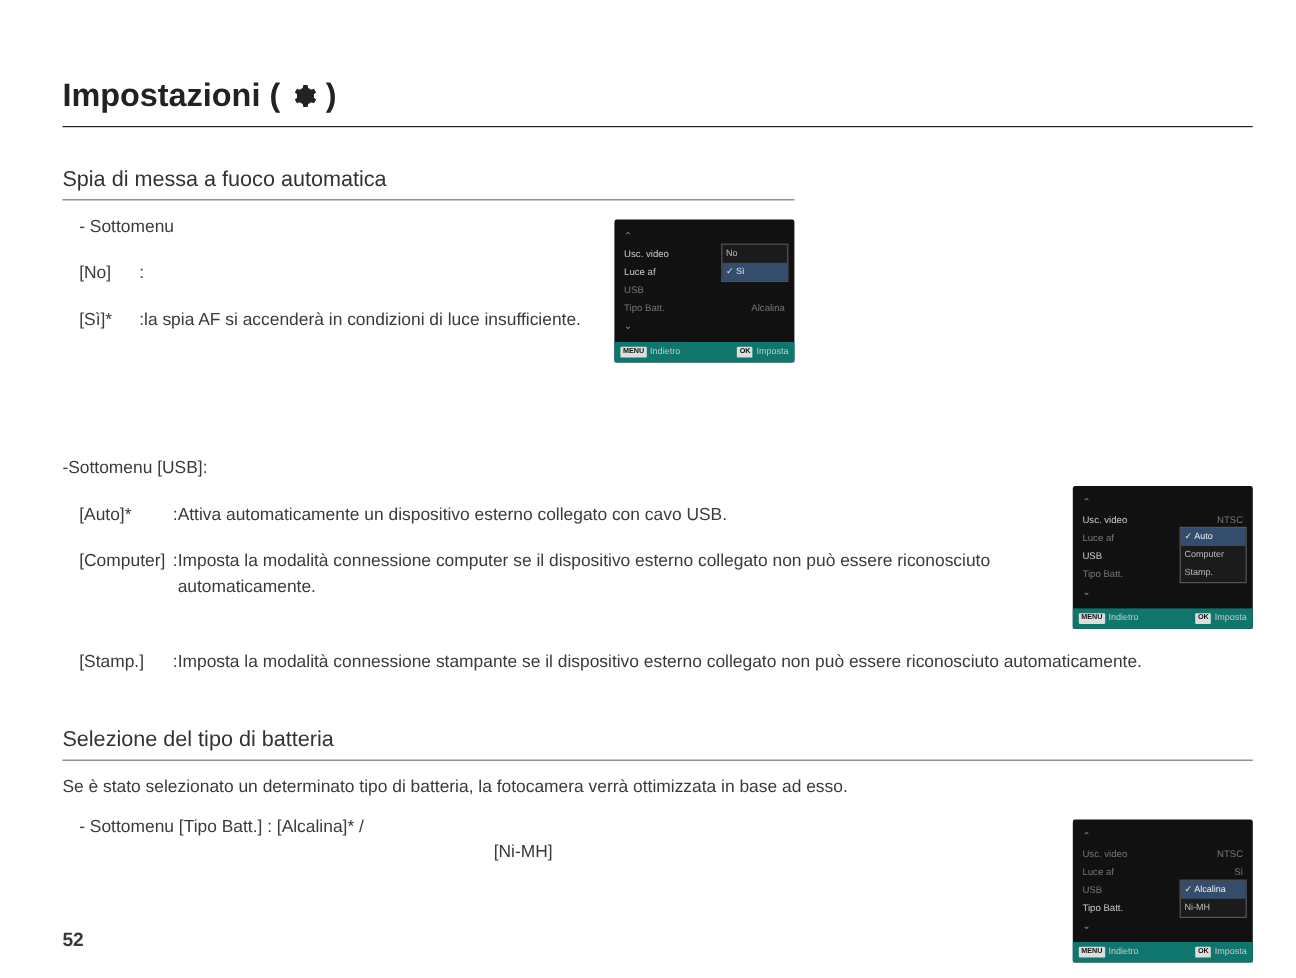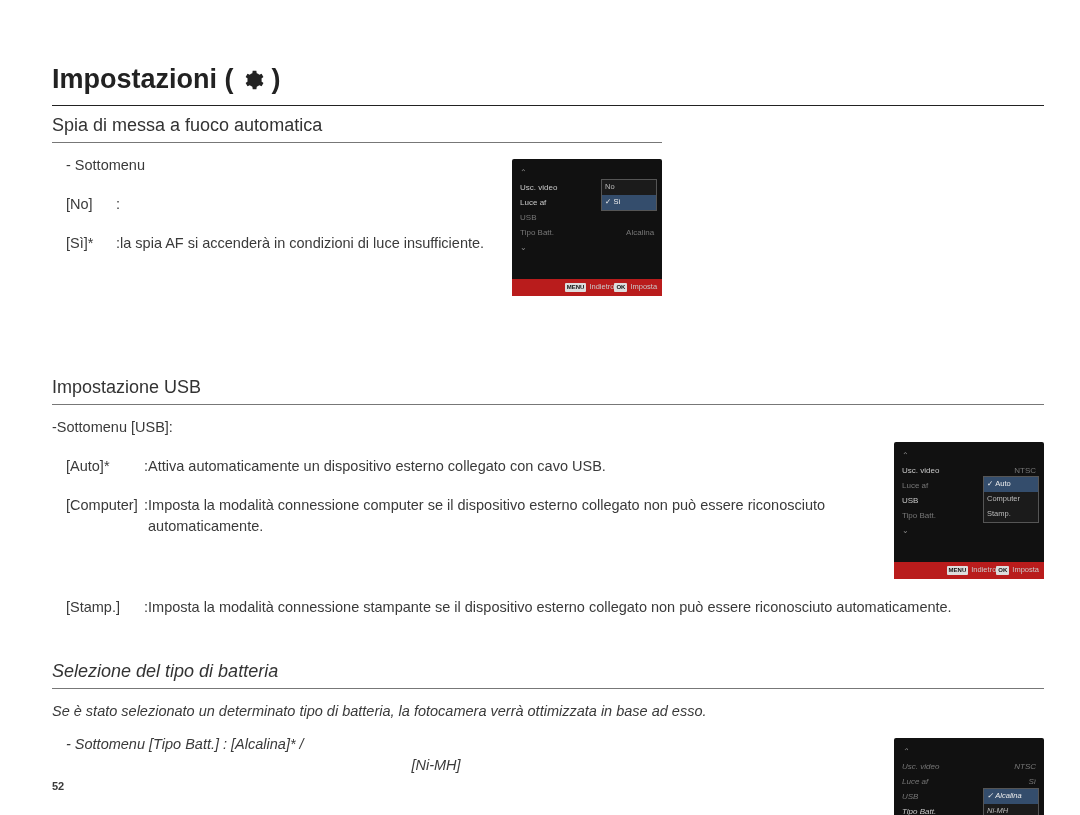--- a/index.html
+++ b/index.html
@@ -15,21 +15,21 @@
   }
   .page-title {
     font-size: 27px;
     font-weight: bold;
     color: #222;
     display: flex;
     align-items: center;
     gap: 8px;
     border-bottom: 1.5px solid #222;
     padding-bottom: 6px;
-    margin-bottom: 6px;
+    margin-bottom: 30px;
   }
   .gear-icon svg { display: block; }
   .columns {
     display: flex;
     gap: 38px;
     align-items: flex-start;
     flex-direction: column;
   }
   .col { flex: 1 1 0; }
   .subsection { margin-bottom: 40px; }
@@ -87,39 +87,39 @@
     font-size: 7.5px;
     padding: 2px 3px;
     color: #bbb;
     display:flex; align-items:center; gap:2px;
   }
   .screenshot .popup .sel {
     background: #344d6c;
     color: #eee;
   }
   .screenshot .botbar {
-    background: #b91c1c;
-    display: flex;
-    justify-content: flex-end;
+    background: #0f766e;
+    display: flex;
+    justify-content: space-between;
     align-items: center;
     font-size: 7.5px;
     padding: 3px 5px;
-    margin-top: 20px;
+    margin-top: 2px;
   }
   .screenshot .btnlbl { display:flex; align-items:center; gap:3px; }
   .screenshot .keybox {
     background:#ddd; color:#111; font-size:6px; padding:0 2px; border-radius:1px; font-weight:bold;
   }
   .chev { color:#888; font-size:8px; }
   .footer {
     position: absolute;
     left: 52px;
     bottom: 20px;
     font-weight: bold;
-    font-size: 11px;
+    font-size: 16px;
   }
 </style>
 </head>
 <body>
 
 <h1 class="page-title">
   <span>Impostazioni (</span>
   <span class="gear-icon">
     <svg width="22" height="22" viewBox="0 0 24 24" fill="#222">
       <path d="M12 8a4 4 0 1 0 0 8 4 4 0 0 0 0-8zm9.4 4c0-.6-.05-1.1-.14-1.6l2.1-1.6-2-3.5-2.5 1a8 8 0 0 0-2.8-1.6l-.4-2.7h-4l-.4 2.7A8 8 0 0 0 8.5 6.3l-2.5-1-2 3.5 2.1 1.6c-.1.5-.14 1-.14 1.6s.05 1.1.14 1.6L4 15.2l2 3.5 2.5-1a8 8 0 0 0 2.8 1.6l.4 2.7h4l.4-2.7a8 8 0 0 0 2.8-1.6l2.5 1 2-3.5-2.1-1.6c.1-.5.14-1 .14-1.6z"></path>
@@ -194,21 +194,20 @@
               </span>
           </div>
         </div>
       </div>
     </div>
   </div>
 
   <div class="col">
 
     <div class="subsection">
-      <h2 class="sub-title">Impostazione USB</h2>
 
       <div>-Sottomenu [USB]:</div>
 
       <div class="row2">
         <div class="text-col indent1">
           <div class="opt-row">
             <span class="opt-key">[Auto]*</span>
             <span> : </span>
             <span class="opt-val">Attiva automaticamente un dispositivo esterno collegato con cavo USB.</span>
           </div>
@@ -269,21 +268,21 @@
 
       <div class="indent1">
         <div class="opt-row">
           <span class="opt-key">[Stamp.]</span>
           <span> : </span>
           <span class="opt-val">Imposta la modalità connessione stampante se il dispositivo esterno collegato non può essere riconosciuto automaticamente.</span>
         </div>
       </div>
     </div>
 
-    <div class="subsection" style="margin-top:40px;font-style:italic;">
+    <div class="subsection" style="margin-top:40px;">
       <h2 class="sub-title">Selezione del tipo di batteria</h2>
       <p class="body-text">Se è stato selezionato un determinato tipo di batteria, la fotocamera verrà ottimizzata in base ad esso.</p>
 
       <div class="row2">
         <div class="text-col indent1">
           <div>- Sottomenu [Tipo Batt.] : [Alcalina]* /</div>
           <div style="text-align:center; padding-right:60px;">[Ni-MH]</div>
         </div>
 
         <div class="screenshot">

